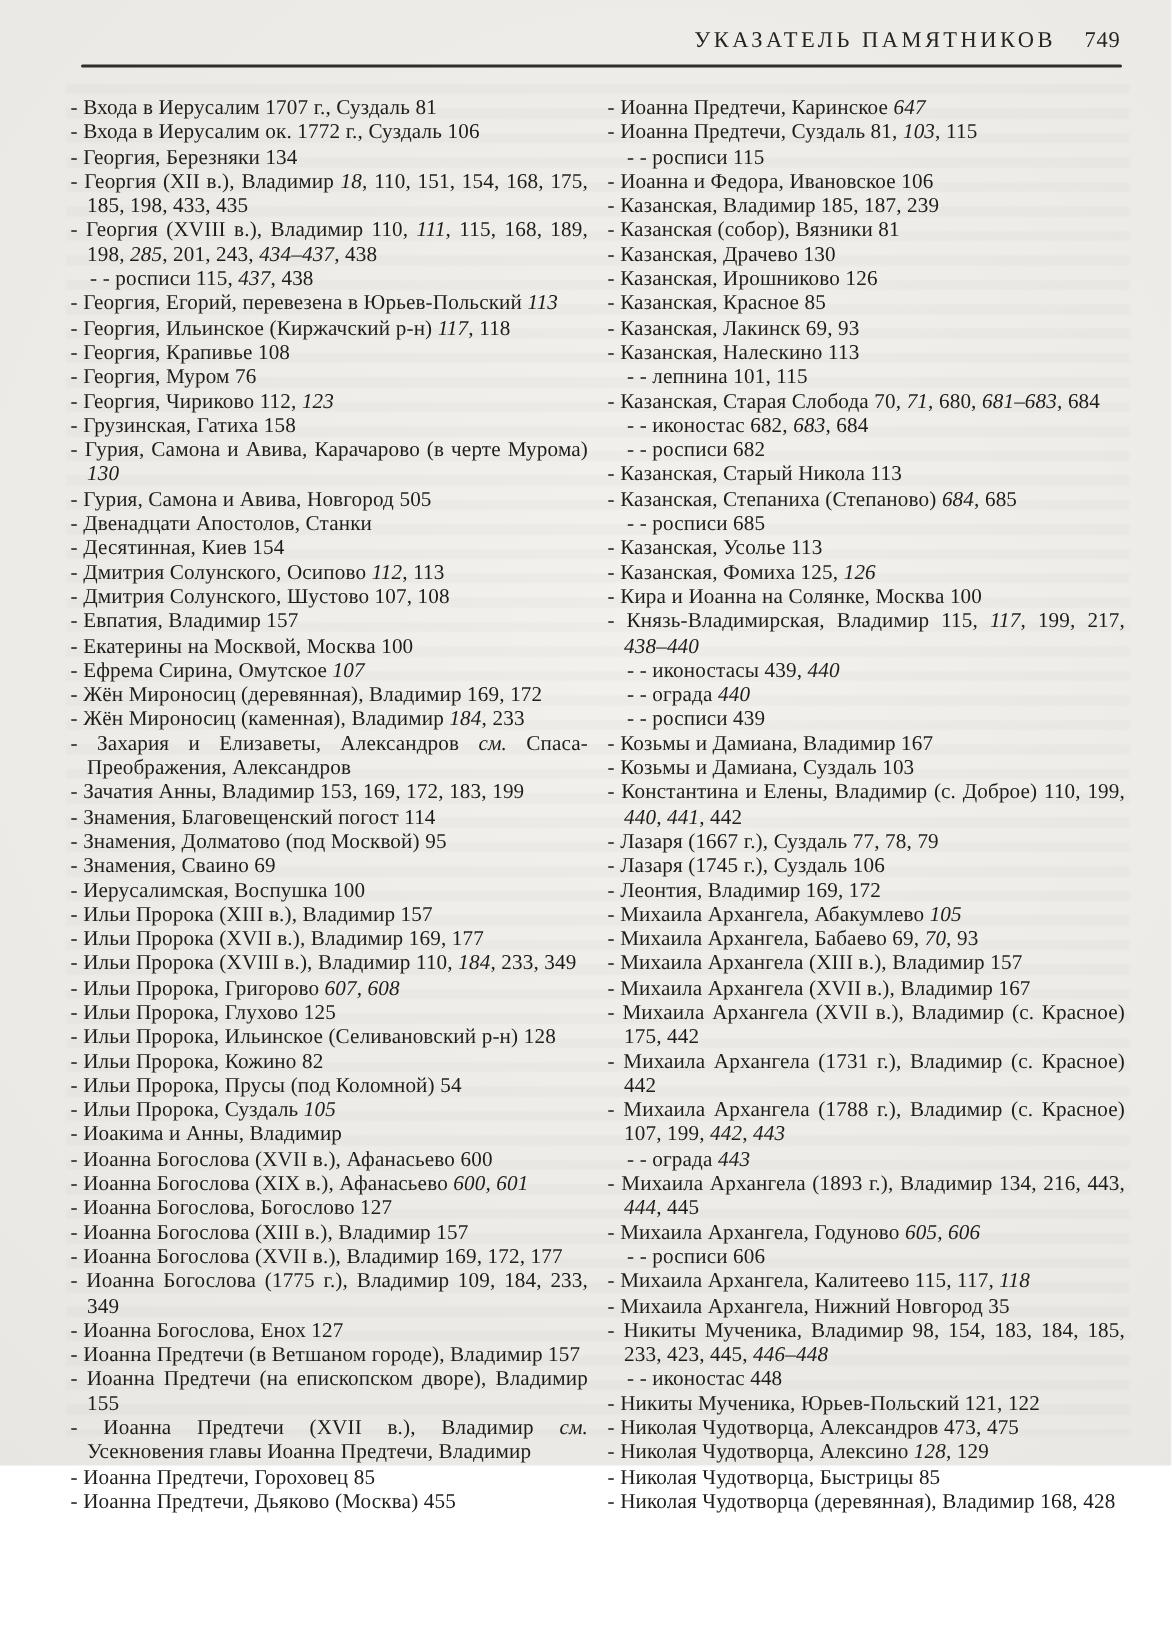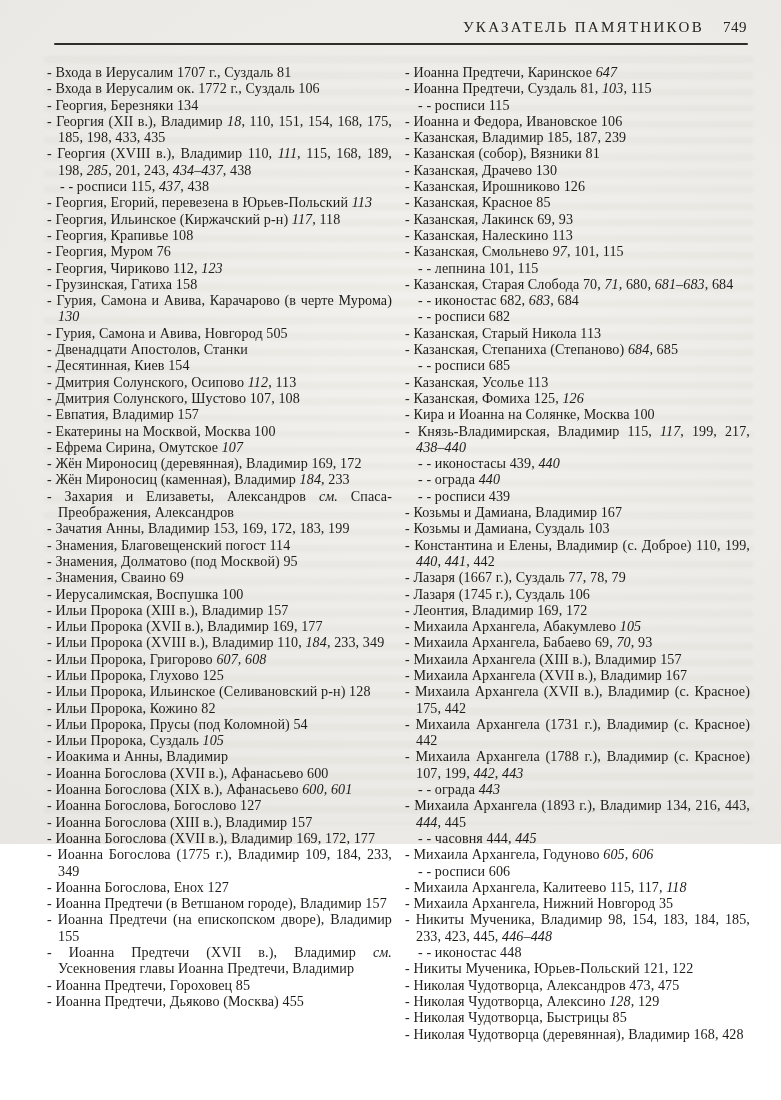--- a/index.html
+++ b/index.html
@@ -1,21 +1,21 @@
 <!DOCTYPE html>
 <html lang="ru"><head>
 <meta charset="utf-8">
 <style>
   html,body { margin:0; padding:0; }
   body {
     width:781px; height:1100px; overflow:hidden;
     font-family:"Liberation Serif", serif;
   }
   .paper {
-    position:relative; width:781px; height:844px;
+    position:relative; width:781px; height:977px;
     background:
       radial-gradient(130% 110% at 56% 42%, #f2f1ed 0%, #ebe9e5 55%, #e3e1dc 92%, #dcdad5 100%);
   }
   
   .paper::before {
     content:""; position:absolute; inset:56px 28px 20px 44px;
     background:repeating-linear-gradient(180deg,
       rgba(110,108,100,0.035) 0px, rgba(110,108,100,0.035) 7px,
       rgba(0,0,0,0) 7px, rgba(0,0,0,0) 16.3px);
     filter:blur(1.2px);
@@ -111,21 +111,20 @@
         <div class="entry lvl1">- Иоанна Предтечи, Суздаль 81, <i>103</i>, 115</div>
         <div class="entry lvl2">- - росписи 115</div>
         <div class="entry lvl1">- Иоанна и Федора, Ивановское 106</div>
         <div class="entry lvl1">- Казанская, Владимир 185, 187, 239</div>
         <div class="entry lvl1">- Казанская (собор), Вязники 81</div>
         <div class="entry lvl1">- Казанская, Драчево 130</div>
         <div class="entry lvl1">- Казанская, Ирошниково 126</div>
         <div class="entry lvl1">- Казанская, Красное 85</div>
         <div class="entry lvl1">- Казанская, Лакинск 69, 93</div>
         <div class="entry lvl1">- Казанская, Налескино 113</div>
-        <div class="entry lvl1">- Казанская, Смольнево <i>97</i>, 101, 115</div>
         <div class="entry lvl2">- - лепнина 101, 115</div>
         <div class="entry lvl1">- Казанская, Старая Слобода 70, <i>71</i>, 680, <i>681–683</i>, 684</div>
         <div class="entry lvl2">- - иконостас 682, <i>683</i>, 684</div>
         <div class="entry lvl2">- - росписи 682</div>
         <div class="entry lvl1">- Казанская, Старый Никола 113</div>
         <div class="entry lvl1">- Казанская, Степаниха (Степаново) <i>684</i>, 685</div>
         <div class="entry lvl2">- - росписи 685</div>
         <div class="entry lvl1">- Казанская, Усолье 113</div>
         <div class="entry lvl1">- Казанская, Фомиха 125, <i>126</i></div>
         <div class="entry lvl1">- Кира и Иоанна на Солянке, Москва 100</div>
@@ -141,21 +140,20 @@
         <div class="entry lvl1">- Леонтия, Владимир 169, 172</div>
         <div class="entry lvl1">- Михаила Архангела, Абакумлево <i>105</i></div>
         <div class="entry lvl1">- Михаила Архангела, Бабаево 69, <i>70</i>, 93</div>
         <div class="entry lvl1">- Михаила Архангела (XIII в.), Владимир 157</div>
         <div class="entry lvl1">- Михаила Архангела (XVII в.), Владимир 167</div>
         <div class="entry lvl1">- Михаила Архангела (XVII в.), Владимир (с. Красное) 175, 442</div>
         <div class="entry lvl1">- Михаила Архангела (1731 г.), Владимир (с. Красное) 442</div>
         <div class="entry lvl1">- Михаила Архангела (1788 г.), Владимир (с. Красное) 107, 199, <i>442</i>, <i>443</i></div>
         <div class="entry lvl2">- - ограда <i>443</i></div>
         <div class="entry lvl1">- Михаила Архангела (1893 г.), Владимир 134, 216, 443, <i>444</i>, 445</div>
-        <div class="entry lvl2">- - часовня 444, <i>445</i></div>
         <div class="entry lvl1">- Михаила Архангела, Годуново <i>605, 606</i></div>
         <div class="entry lvl2">- - росписи 606</div>
         <div class="entry lvl1">- Михаила Архангела, Калитеево 115, 117, <i>118</i></div>
         <div class="entry lvl1">- Михаила Архангела, Нижний Новгород 35</div>
         <div class="entry lvl1">- Никиты Мученика, Владимир 98, 154, 183, 184, 185, 233, 423, 445, <i>446–448</i></div>
         <div class="entry lvl2">- - иконостас 448</div>
         <div class="entry lvl1">- Никиты Мученика, Юрьев-Польский 121, 122</div>
         <div class="entry lvl1">- Николая Чудотворца, Александров 473, 475</div>
         <div class="entry lvl1">- Николая Чудотворца, Алексино <i>128</i>, 129</div>
         <div class="entry lvl1">- Николая Чудотворца, Быстрицы 85</div>

